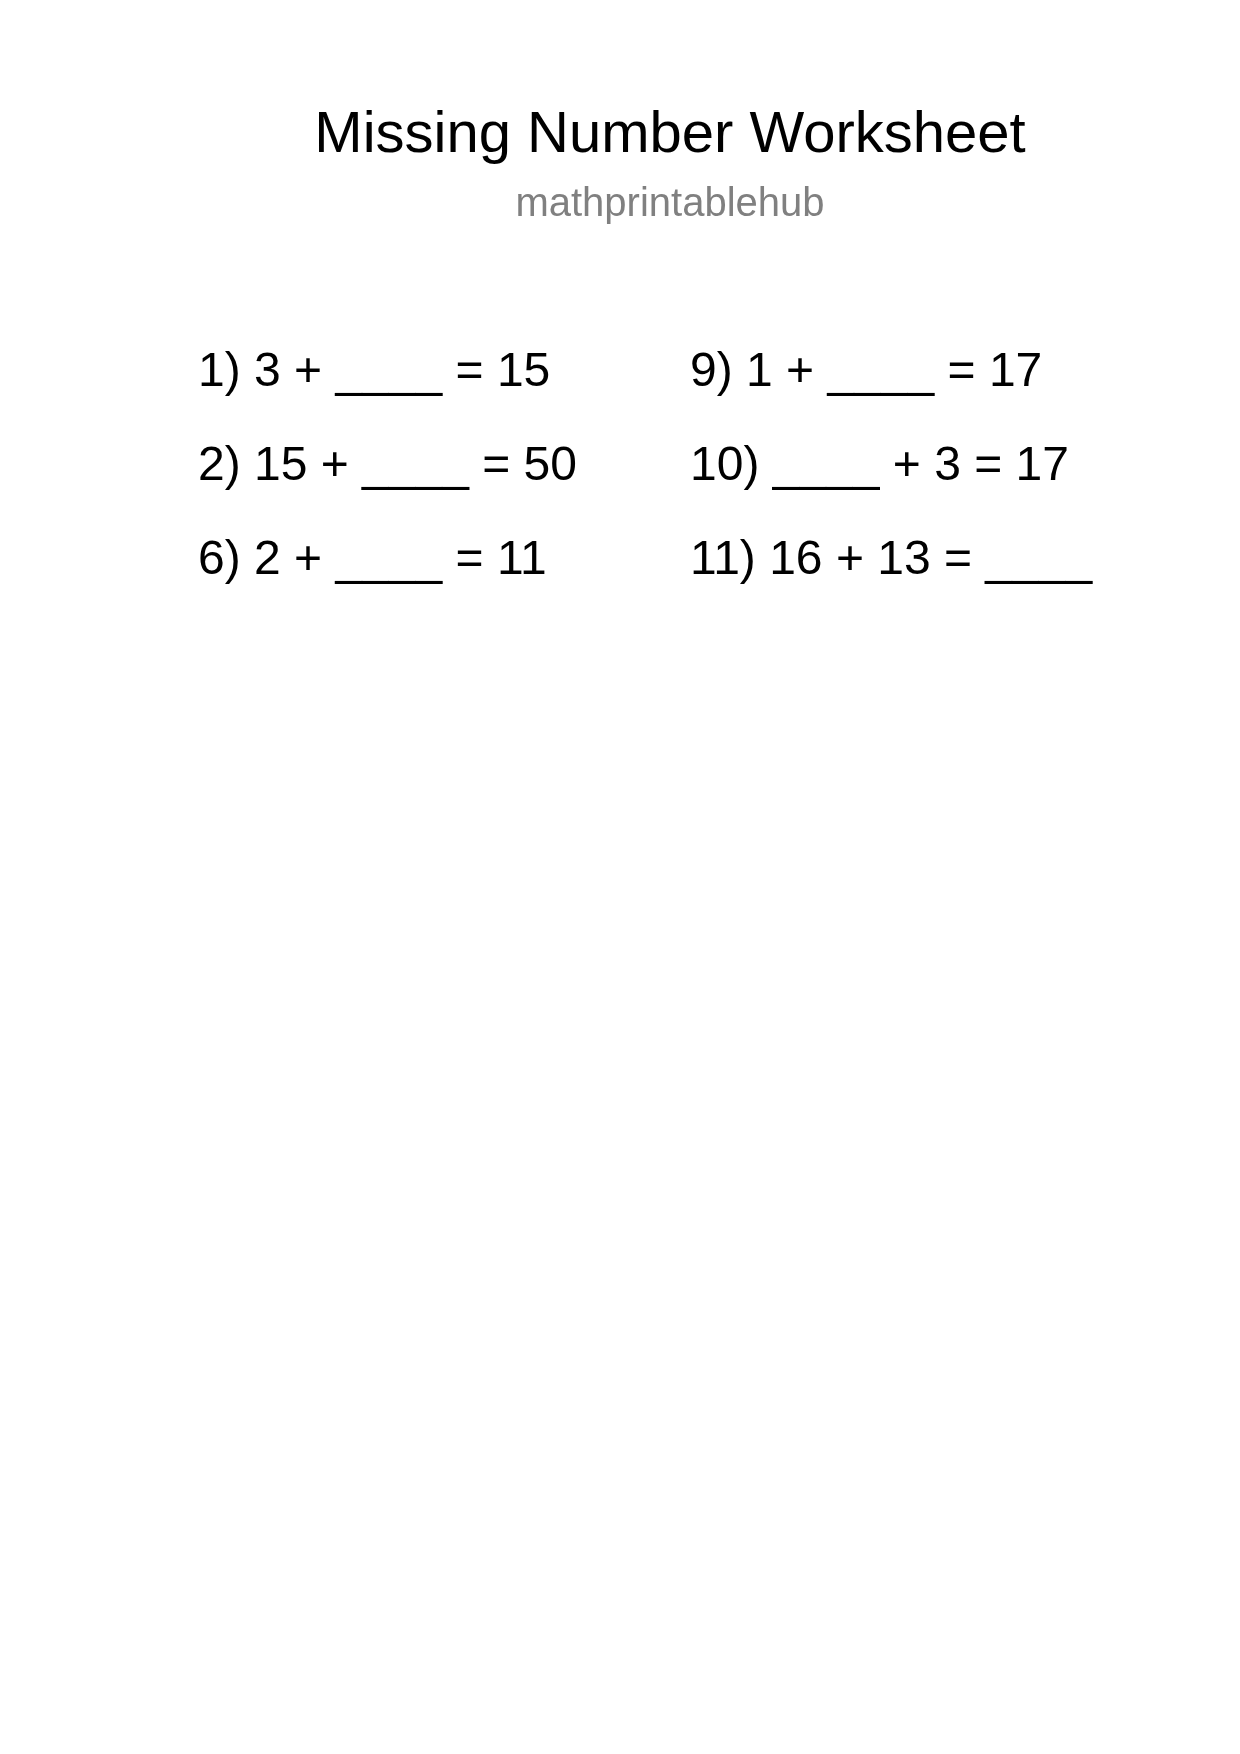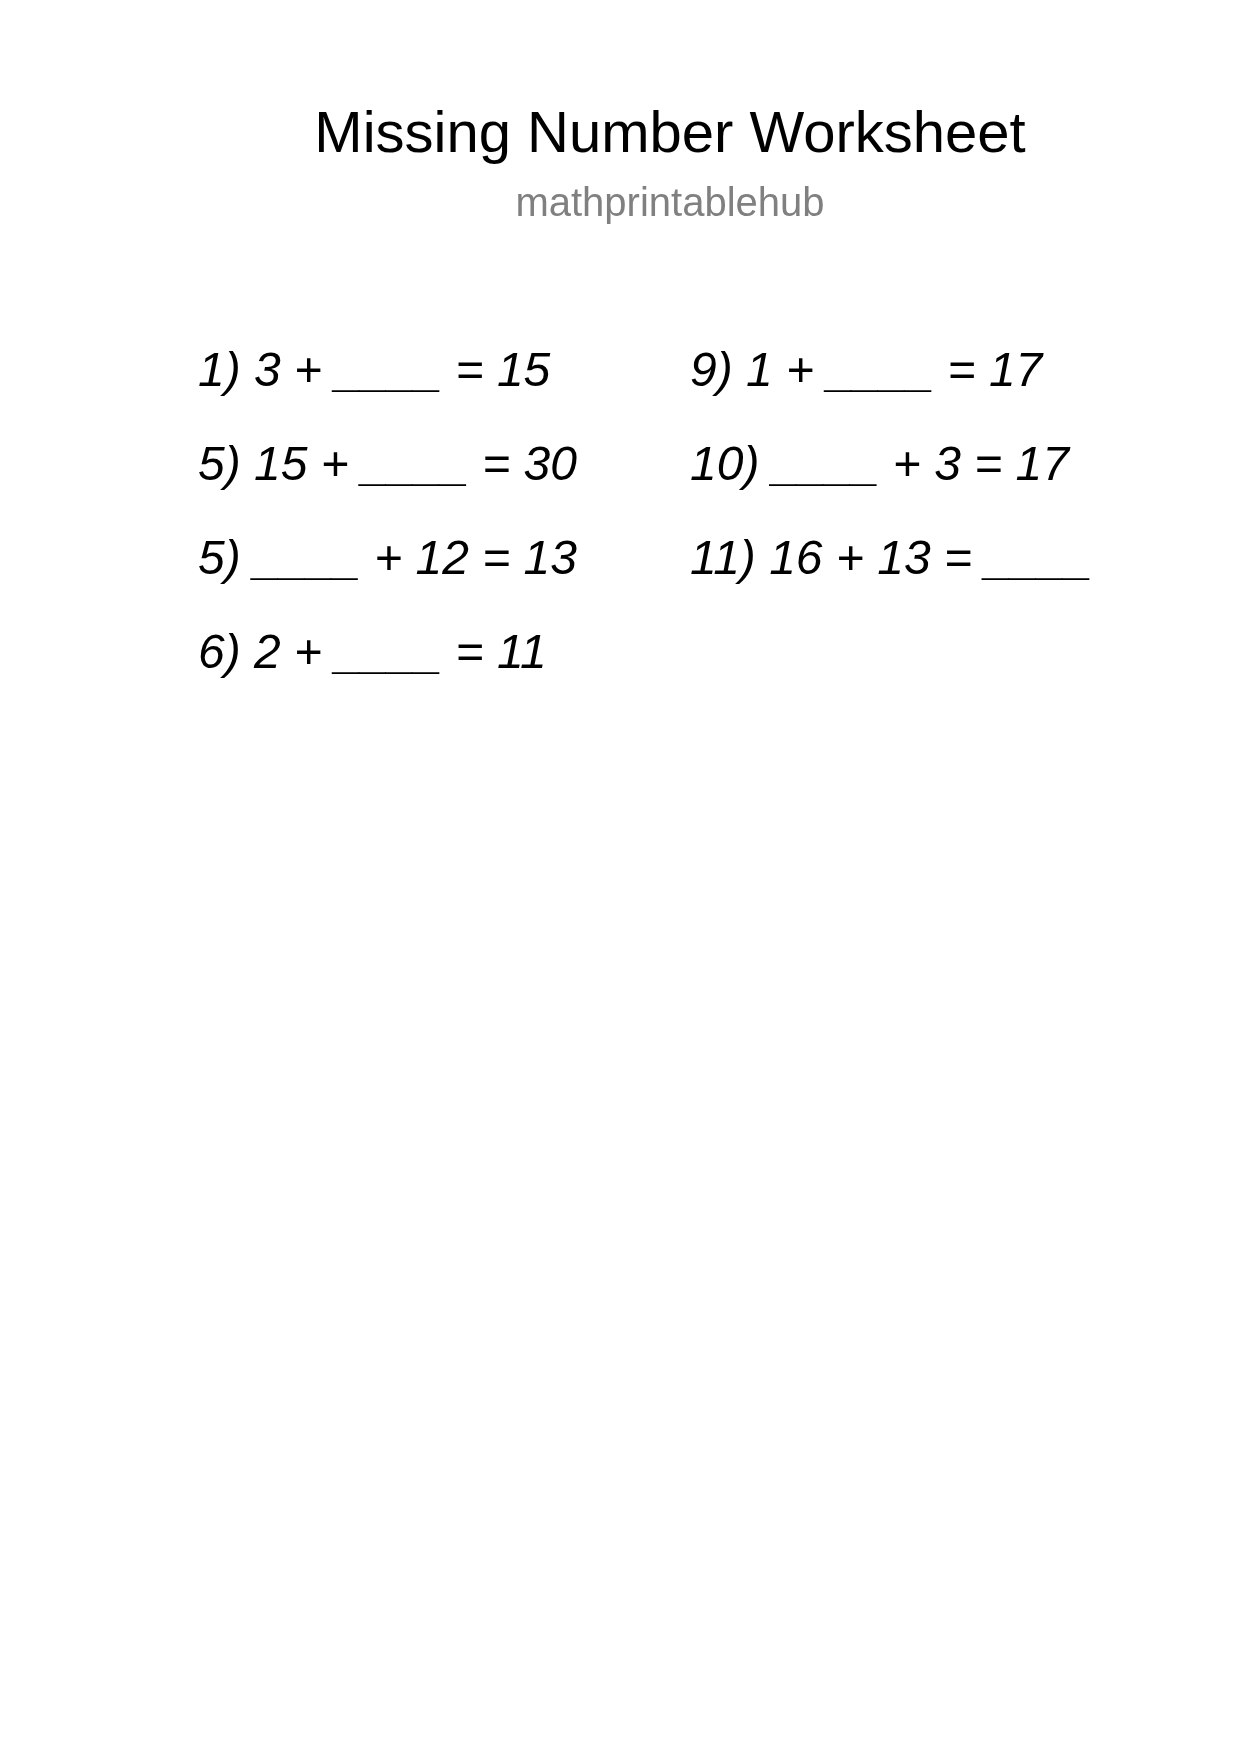--- a/index.html
+++ b/index.html
@@ -32,41 +32,39 @@
       top: 176px;
       text-align: center;
       font-size: 40px;
       line-height: 52px;
       color: #808080;
       white-space: nowrap;
     }
     .column {
       position: absolute;
       top: 339px;
-      font-style: italic;
     }
     .column.left { left: 198px; }
     .column.right { left: 690px; }
     .problem {
       height: 94px;
       font-size: 48px;
       line-height: 62px;
       white-space: nowrap;
     }
   </style>
 </head>
 <body>
 
 <div class="title">Missing Number Worksheet</div>
 <div class="subtitle">mathprintablehub</div>
 
 <div class="column left">
   <div class="problem">1) 3 + ____ = 15</div>
-  <div class="problem">5) 15 + ____ = 30</div>
-  <div class="problem">5) ____ + 12 = 13</div>
+  <div class="problem">2) 15 + ____ = 50</div>
   <div class="problem">6) 2 + ____ = 11</div>
 </div>
 
 <div class="column right">
   <div class="problem">9) 1 + ____ = 17</div>
   <div class="problem">10) ____ + 3 = 17</div>
   <div class="problem">11) 16 + 13 = ____</div>
 </div>
 
 </body></html>

